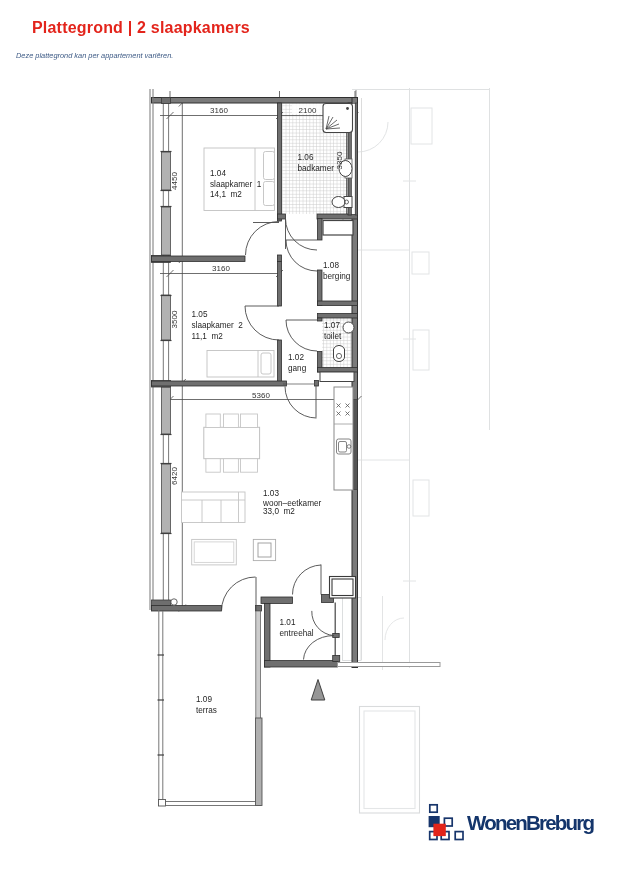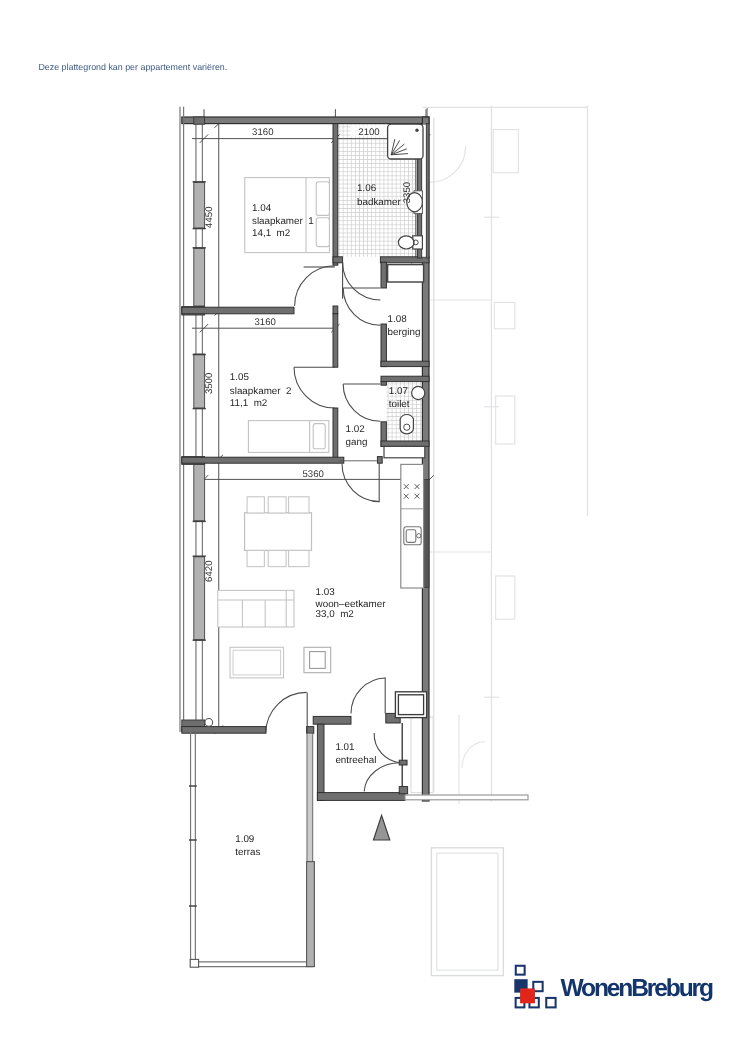--- a/index.html
+++ b/index.html
@@ -4,22 +4,23 @@
 <style>
 html,body{margin:0;padding:0;background:#fff;width:628px;height:871px;overflow:hidden;}
 body{font-family:"Liberation Sans",sans-serif;}
 #page{position:relative;width:628px;height:871px;}
 .t{position:absolute;}
 </style>
 </head>
 <body>
 <div id="page">
 
-
-<div class="t" style="left:32px;top:51px;font-size:7.4px;color:#3d5a85;">Deze plattegrond kan per appartement variëren.</div>
+<div class="t" style="left:32px;top:19px;font-size:16px;font-weight:bold;color:#e3241b;letter-spacing:0.2px;">Plattegrond | 2 slaapkamers</div>
+
+<div class="t" style="left:16px;top:51px;font-size:7.4px;font-style:italic;color:#3d5a85;">Deze plattegrond kan per appartement variëren.</div>
 <svg width="628" height="871" viewBox="0 0 628 871" style="position:absolute;left:0;top:0;" xmlns="http://www.w3.org/2000/svg">
 <defs>
 <pattern id="ht" patternUnits="userSpaceOnUse" width="3.4" height="3.4">
 <path d="M0 0.25 H3.4 M0.25 0 V3.4" stroke="#c9c9c9" stroke-width="0.6" fill="none"></path>
 </pattern>
 </defs>
 <g id="plan">
 
 <g stroke="#dfe1e2" stroke-width="1" fill="none">
 <line x1="409.5" y1="88" x2="409.5" y2="668"></line>

